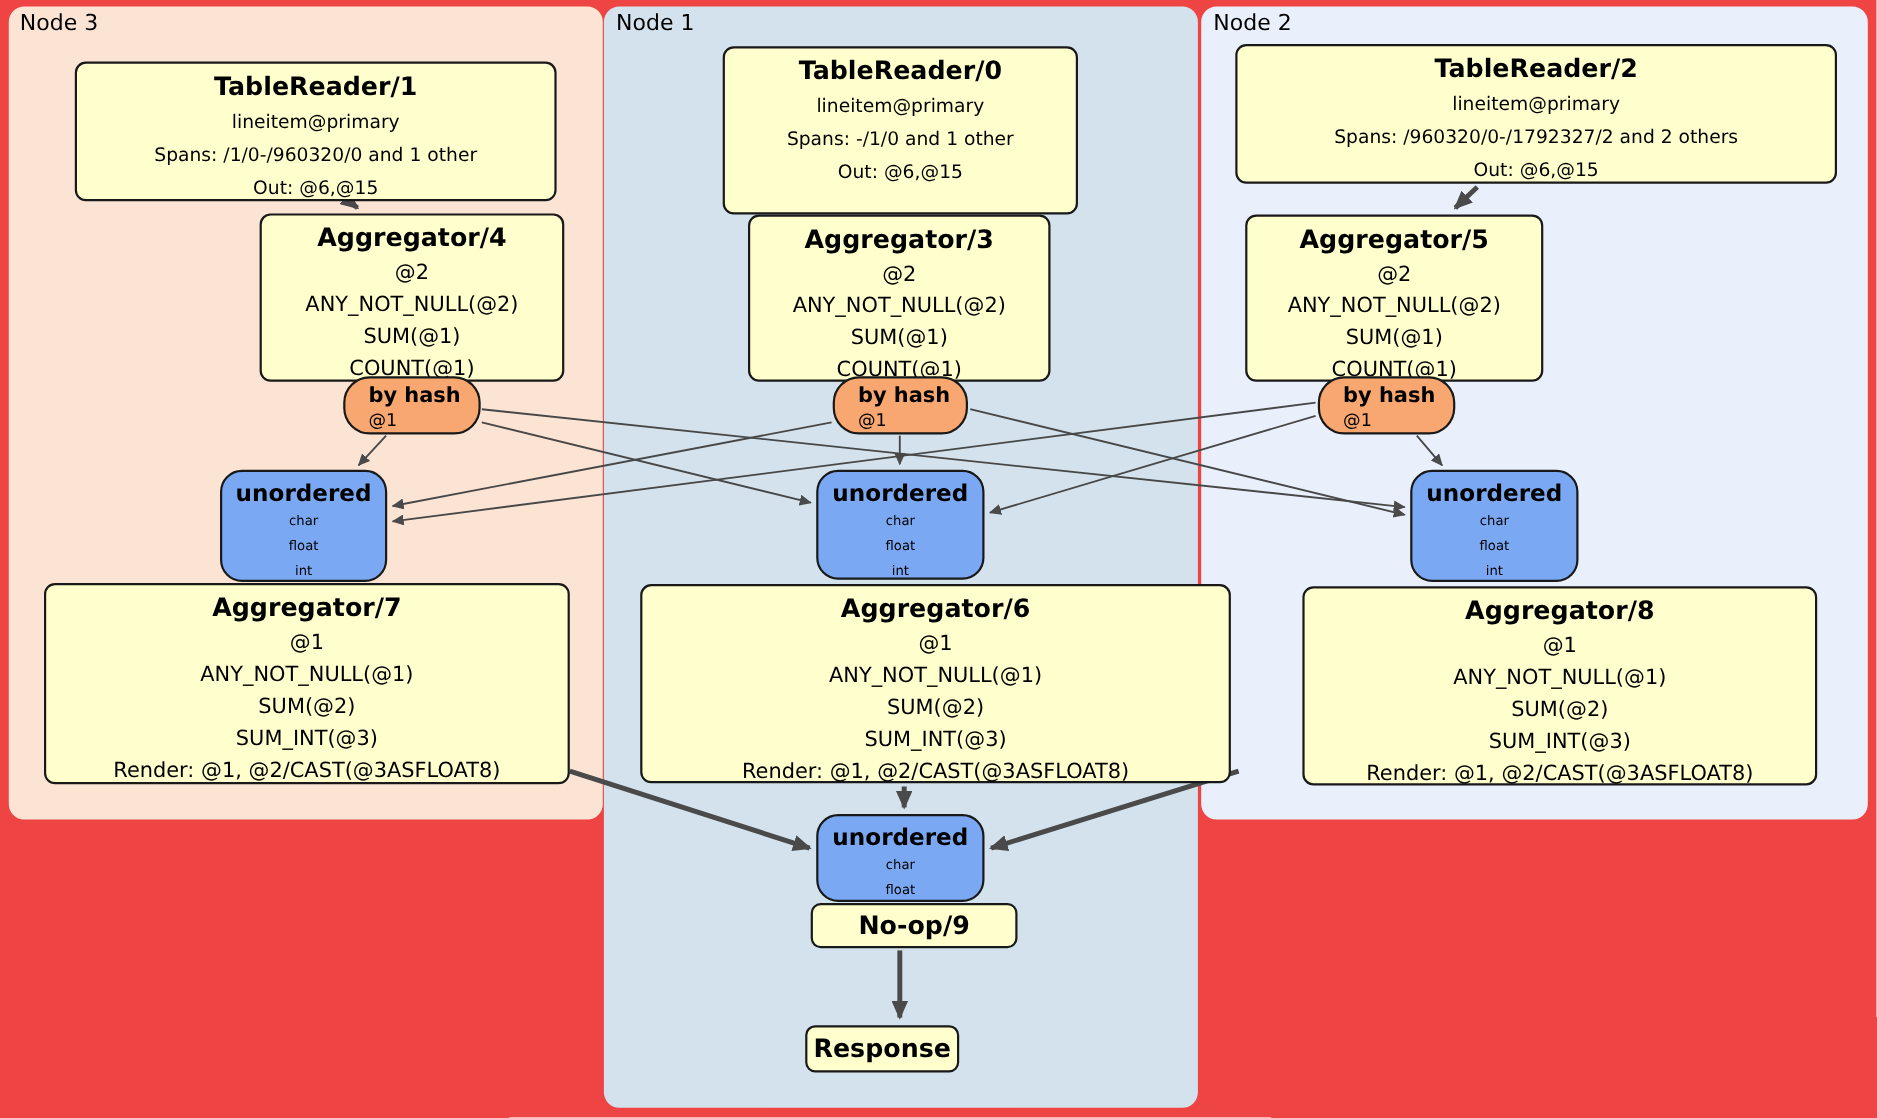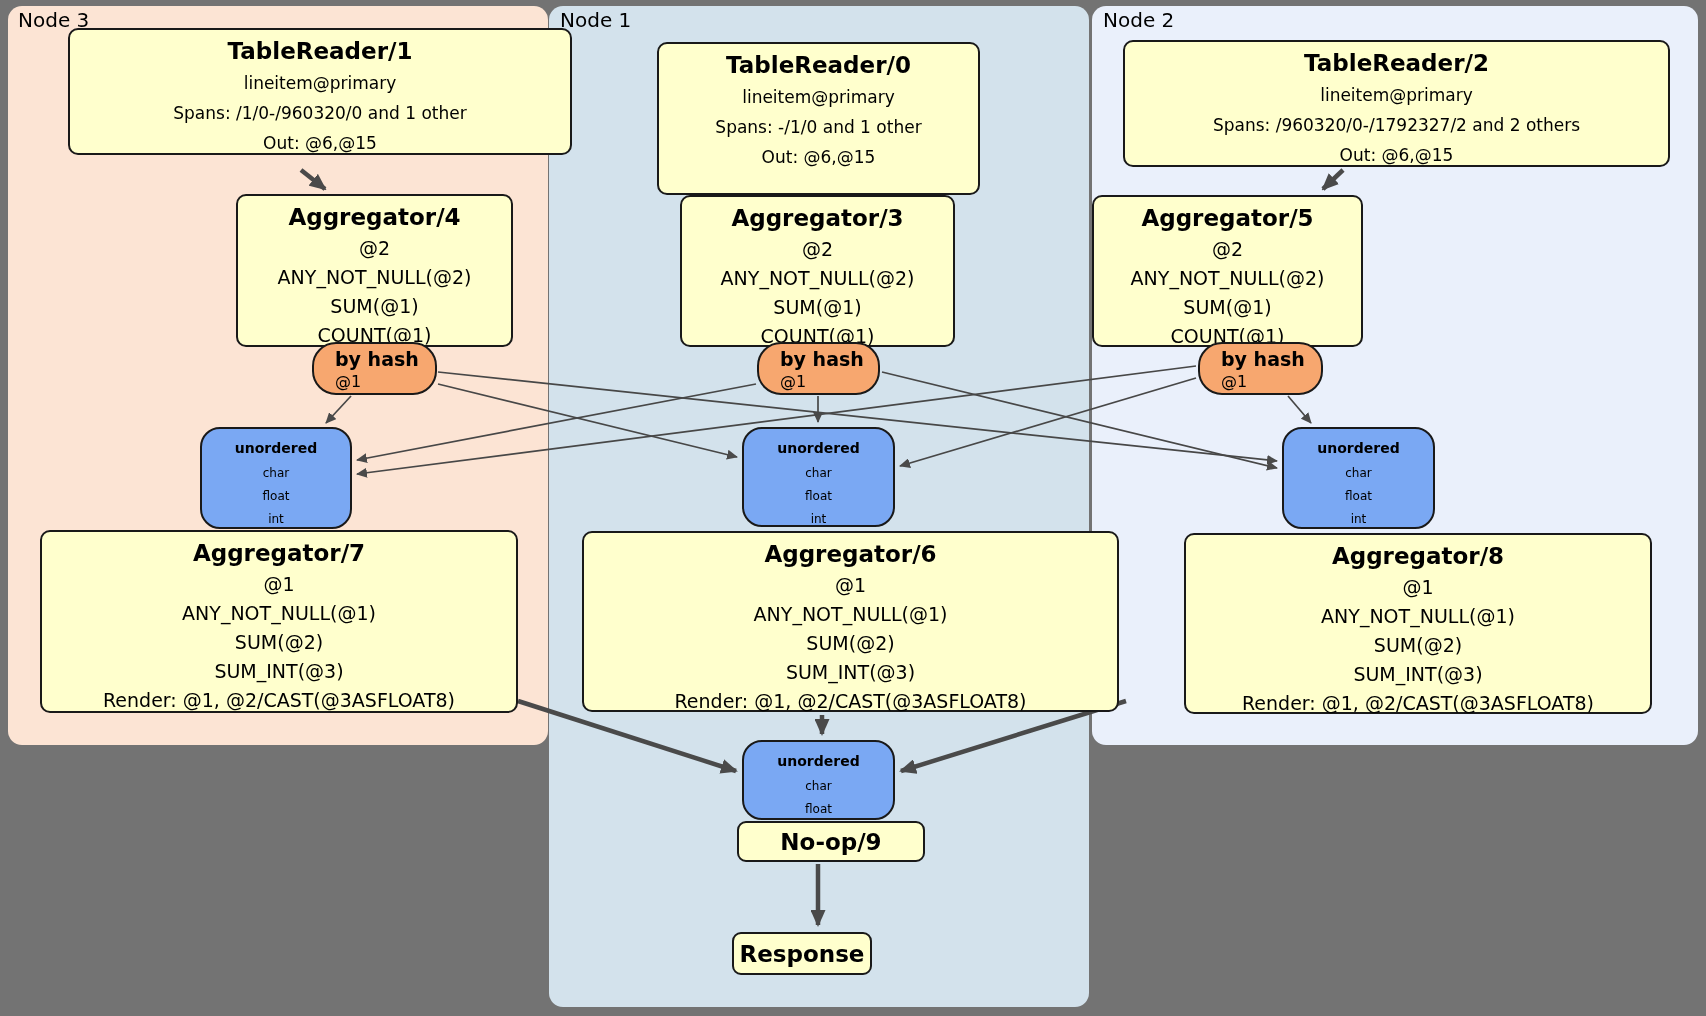--- a/index.html
+++ b/index.html
@@ -1,32 +1,32 @@
 <!DOCTYPE html>
 <html><head>
 <meta charset="utf-8">
 <style>
   html,body{margin:0;padding:0;background:#ffffff;}
-  #stage{position:relative;width:1706px;height:1016px;background:#737373;overflow:hidden;
+  #stage{position:relative;width:1706px;height:1016px;background:#ef4444;overflow:hidden;
          font-family:"DejaVu Sans","Liberation Sans",sans-serif;color:#000;}
   .panel{position:absolute;border-radius:14px;z-index:0;}
   .panel-label{position:absolute;font-size:20px;line-height:24px;color:#000;z-index:4;}
   #edges{position:absolute;left:0;top:0;z-index:1;}
   .nbox{position:absolute;background:#ffffcd;border:2px solid #191919;border-radius:10px;
         text-align:center;z-index:2;box-sizing:border-box;padding-top:5px;}
   .ntitle{font-weight:bold;font-size:23px;line-height:33px;white-space:nowrap;}
   .nline{font-size:19px;line-height:29px;white-space:nowrap;}
   .trline{font-size:17px;line-height:30px;white-space:nowrap;}
   .router{position:absolute;background:#f7a76f;border:2px solid #191919;border-radius:24px;
           text-align:left;z-index:3;box-sizing:border-box;padding-top:3px;padding-left:21px;}
   .rtitle{font-weight:bold;font-size:19px;line-height:25px;}
   .rline{font-size:16px;line-height:20px;}
   .sync{position:absolute;background:#7aa8f3;border:2px solid #191919;border-radius:20px;
         text-align:center;z-index:3;box-sizing:border-box;padding-top:6px;}
-  .stitle{font-weight:bold;font-size:14px;line-height:27px;}
+  .stitle{font-weight:bold;font-size:21px;line-height:27px;}
   .sline{font-size:12px;line-height:23px;}
   .mini{display:flex;align-items:center;justify-content:center;padding-top:0;}
   .mtitle{font-weight:bold;font-size:23px;white-space:nowrap;}
 </style>
 </head>
 <body>
 
 <div id="stage">
 
   <div class="panel" style="left:8px;top:6px;width:540px;height:739px;background:#fce4d4;"></div>
@@ -63,21 +63,21 @@
       <line x1="1288" y1="396" x2="1311" y2="423" marker-end="url(#ah-small)"></line>
       <line x1="438" y1="384" x2="737" y2="457" marker-end="url(#ah-small)"></line>
       <line x1="438" y1="372" x2="1277" y2="461" marker-end="url(#ah-small)"></line>
       <line x1="882" y1="372" x2="1277" y2="468" marker-end="url(#ah-small)"></line>
       <line x1="756" y1="384" x2="357" y2="460" marker-end="url(#ah-small)"></line>
       <line x1="1196" y1="366" x2="357" y2="474" marker-end="url(#ah-small)"></line>
       <line x1="1196" y1="378" x2="900" y2="466" marker-end="url(#ah-small)"></line>
     </g>
   </svg>
 
-  <div class="nbox" style="left:68px;top:28px;width:504px;height:127px;">
+  <div class="nbox" style="left:68px;top:56px;width:438px;height:127px;">
     <div class="ntitle">TableReader/1</div>
     <div class="trline">lineitem@primary</div>
     <div class="trline">Spans: /1/0-/960320/0 and 1 other</div>
     <div class="trline">Out: @6,@15</div>
   </div>
 
   <div class="nbox" style="left:236px;top:194px;width:277px;height:153px;">
     <div class="ntitle">Aggregator/4</div>
     <div class="nline">@2</div>
     <div class="nline">ANY_NOT_NULL(@2)</div>
@@ -142,21 +142,21 @@
     <div class="nline">Render: @1, @2/CAST(@3ASFLOAT8)</div>
   </div>
 
   <div class="nbox" style="left:1123px;top:40px;width:547px;height:127px;">
     <div class="ntitle">TableReader/2</div>
     <div class="trline">lineitem@primary</div>
     <div class="trline">Spans: /960320/0-/1792327/2 and 2 others</div>
     <div class="trline">Out: @6,@15</div>
   </div>
 
-  <div class="nbox" style="left:1092px;top:195px;width:271px;height:152px;">
+  <div class="nbox" style="left:1132px;top:195px;width:271px;height:152px;">
     <div class="ntitle">Aggregator/5</div>
     <div class="nline">@2</div>
     <div class="nline">ANY_NOT_NULL(@2)</div>
     <div class="nline">SUM(@1)</div>
     <div class="nline">COUNT(@1)</div>
   </div>
 
   <div class="router" style="left:1198px;top:342px;width:125px;height:53px;">
     <div class="rtitle">by hash</div>
     <div class="rline">@1</div>

